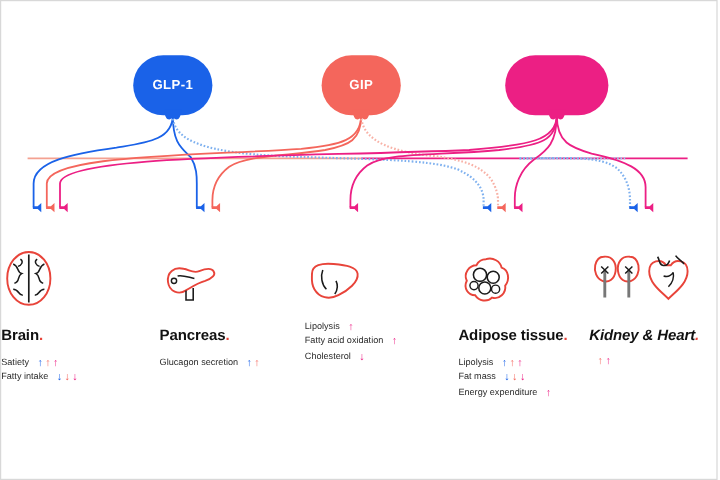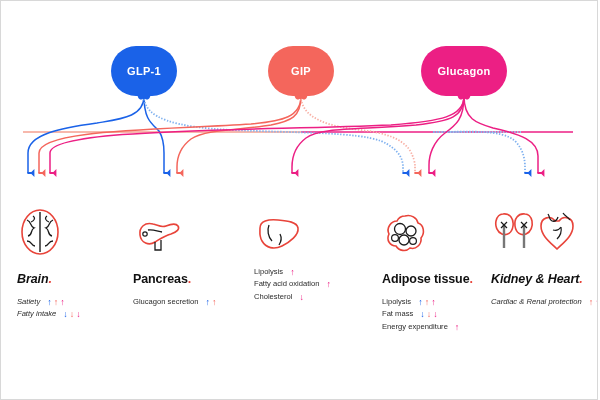--- a/index.html
+++ b/index.html
@@ -131,27 +131,24 @@
       <path d="M456,90 C456,99 460,100 463,97 C466,100 470,99 470,90 Z" fill="#ec1f84"></path>
     </g>
   </svg>
 
   <div class="pill" style="left:110px;top:45px;width:66px;height:50px;">
     <span>GLP-1</span>
   </div>
   <div class="pill" style="left:267px;top:45px;width:66px;height:50px;">
     <span>GIP</span>
   </div>
-  <div class="pill" style="left:420px;top:45px;width:86px;height:50px;">
-    <span>Glucagon</span>
-  </div>
 
   <div id="organ-row">
 
-    <div class="organ-col" style="width:118px;padding-left:16px;font-style:italic;">
+    <div class="organ-col" style="width:118px;">
       <div class="organ-icon">
         <svg width="46" height="48" viewBox="0 0 46 48">
           <ellipse cx="23" cy="24" rx="18" ry="22" fill="#fff" stroke="#e8443a" stroke-width="1.6"></ellipse>
           <path d="M23,4 L23,44" stroke="#1b1b1b" stroke-width="1.4" fill="none"></path>
           <path d="M10,12 C15,14 13,19 17,20 C13,22 16,27 11,28" stroke="#1b1b1b" stroke-width="1.3" fill="none"></path>
           <path d="M36,12 C31,14 33,19 29,20 C33,22 30,27 35,28" stroke="#1b1b1b" stroke-width="1.3" fill="none"></path>
           <path d="M10,33 C15,33 14,38 18,38" stroke="#1b1b1b" stroke-width="1.3" fill="none"></path>
           <path d="M36,33 C31,33 32,38 28,38" stroke="#1b1b1b" stroke-width="1.3" fill="none"></path>
           <path d="M16,8 C19,10 17,13 14,14" stroke="#1b1b1b" stroke-width="1.2" fill="none"></path>
           <path d="M30,8 C27,10 29,13 32,14" stroke="#1b1b1b" stroke-width="1.2" fill="none"></path>
@@ -288,21 +285,20 @@
           <path d="M57,6 C59,9 58,12 61,13 C64,14 66,12 67,9" stroke="#1b1b1b" stroke-width="1.3" fill="none"></path>
           <path d="M72,5 C74,8 77,9 79,12" stroke="#1b1b1b" stroke-width="1.3" fill="none"></path>
           <path d="M70,19 C68,22 65,23 62,22 M70,19 C71,24 69,28 66,31" stroke="#1b1b1b" stroke-width="1.2" fill="none"></path>
         </svg>
       </div>
       <div class="organ-title">
         <span>Kidney &amp; Heart</span><span class="dot">.</span>
       </div>
       <div class="organ-list">
           <div class="organ-item">
-            <span class="lbl">Cardiac &amp; Renal protection</span>
             <span class="arrows">
               <span class="arw" style="color: rgb(244, 102, 92);">↑</span>
               <span class="arw" style="color: rgb(236, 31, 132);">↑</span>
             </span>
           </div>
         </div>
     </div>
 
   </div>
 </div>

